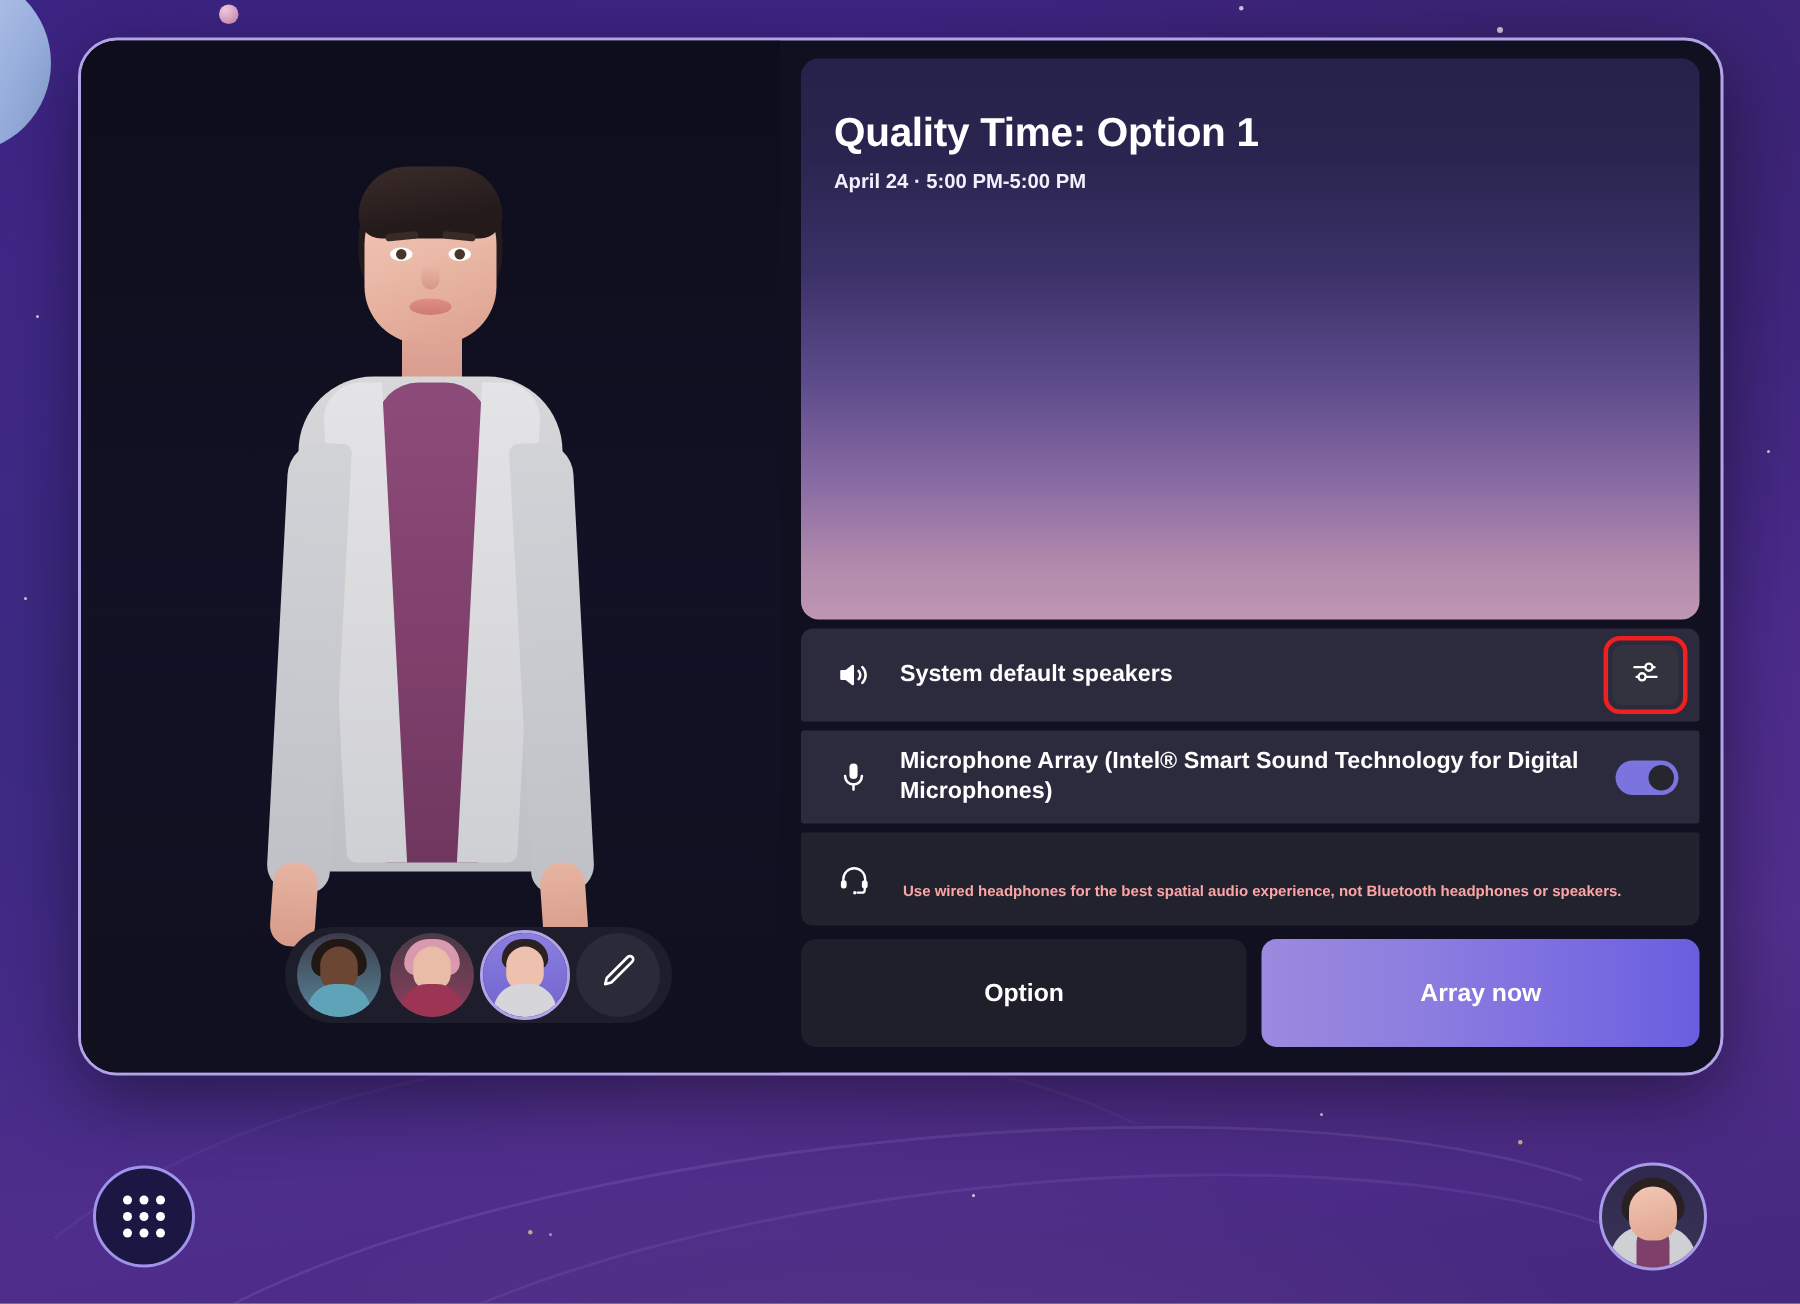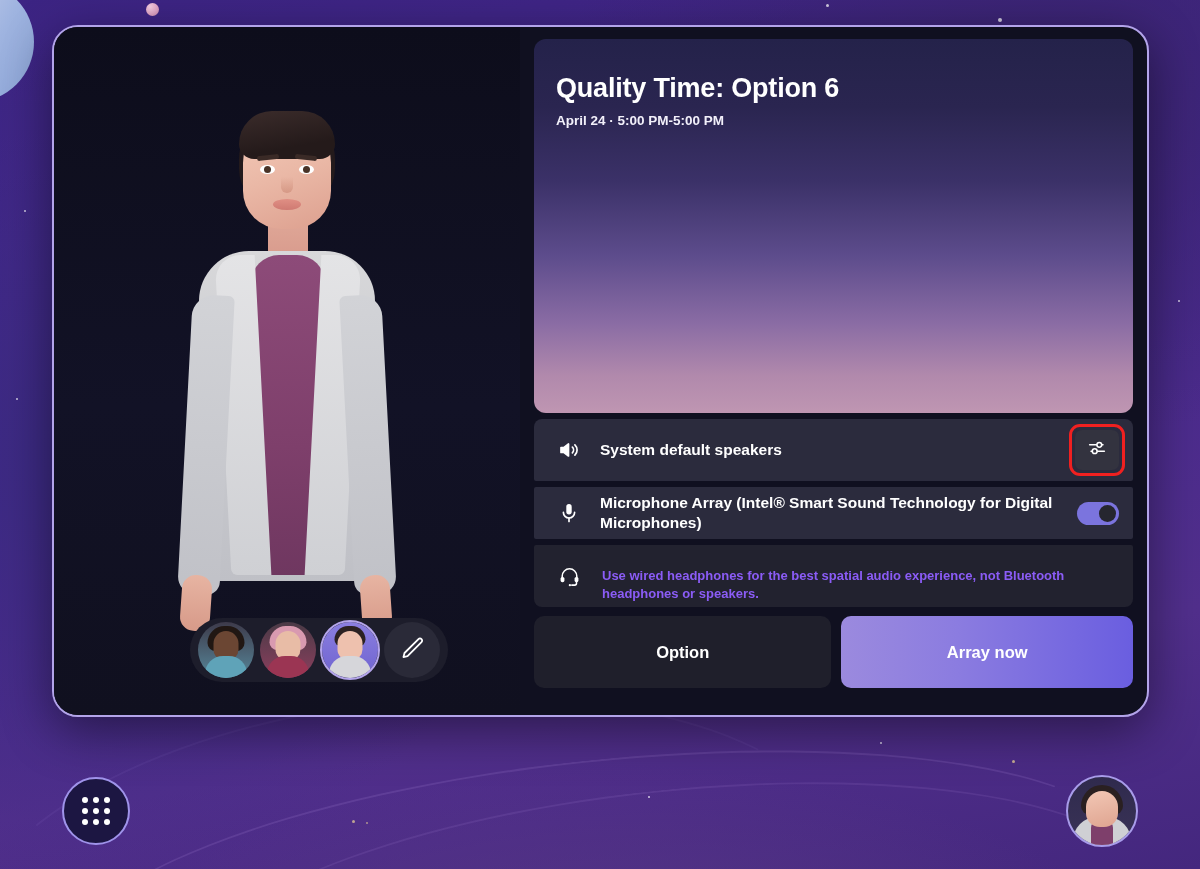--- a/index.html
+++ b/index.html
@@ -213,40 +213,40 @@
 
   
   .audio-row {
     background: #2b2b3d;
     display: flex;
     align-items: center;
     padding: 0 14px 0 22px;
     gap: 18px;
   }
   #speaker-row { height: 62px; border-radius: 8px 8px 2px 2px; }
-  #mic-row { height: 52px; border-radius: 2px; }
+  #mic-row { height: 62px; border-radius: 2px; }
   #note-row {
     height: 62px;
     border-radius: 2px 2px 8px 8px;
     background: #22222f;
     padding: 0 14px 0 22px;
     gap: 20px;
   }
   .row-icon { flex: none; width: 26px; display:flex; align-items:center; justify-content:center; color:#fff; }
   .row-label {
     flex: 1;
     color: #ffffff;
     font-size: 15.5px;
     font-weight: bold;
     line-height: 1.3;
   }
   #note-text {
     flex: 1;
-    color: #8b5cf6;
-    font-size: 13px;
+    color: #fca5a5;
+    font-size: 10px;
     font-weight: bold;
     line-height: 1.33;
     margin-top: 17px;
   }
 
   
   #speaker-settings-button {
     position: relative;
     width: 44px; height: 40px;
     border-radius: 7px;
@@ -410,21 +410,21 @@
               <path d="M17.3 3.6a1.9 1.9 0 0 1 2.7 2.7L7.6 18.7l-3.6.9.9-3.6z"></path>
             </svg>
           </span>
         </div>
       </div>
     </div>
 
     <div id="right-col">
 
       <div id="preview-card">
-        <div id="preview-title">Quality Time: Option 6</div>
+        <div id="preview-title">Quality Time: Option 1</div>
         <div id="preview-subtitle">April 24 · 5:00 PM-5:00 PM</div>
       </div>
 
       <div class="audio-row" id="speaker-row">
         <span class="row-icon">
           <svg width="24" height="24" viewBox="0 0 24 24" fill="none" stroke="#ffffff" stroke-width="1.7" stroke-linecap="round" stroke-linejoin="round">
             <path d="M4 9.5h3L11.5 6v12L7 14.5H4z" fill="#ffffff"></path>
             <path d="M15.4 9.2a4 4 0 0 1 0 5.6"></path>
             <path d="M17.9 6.8a7.3 7.3 0 0 1 0 10.4"></path>
           </svg>

